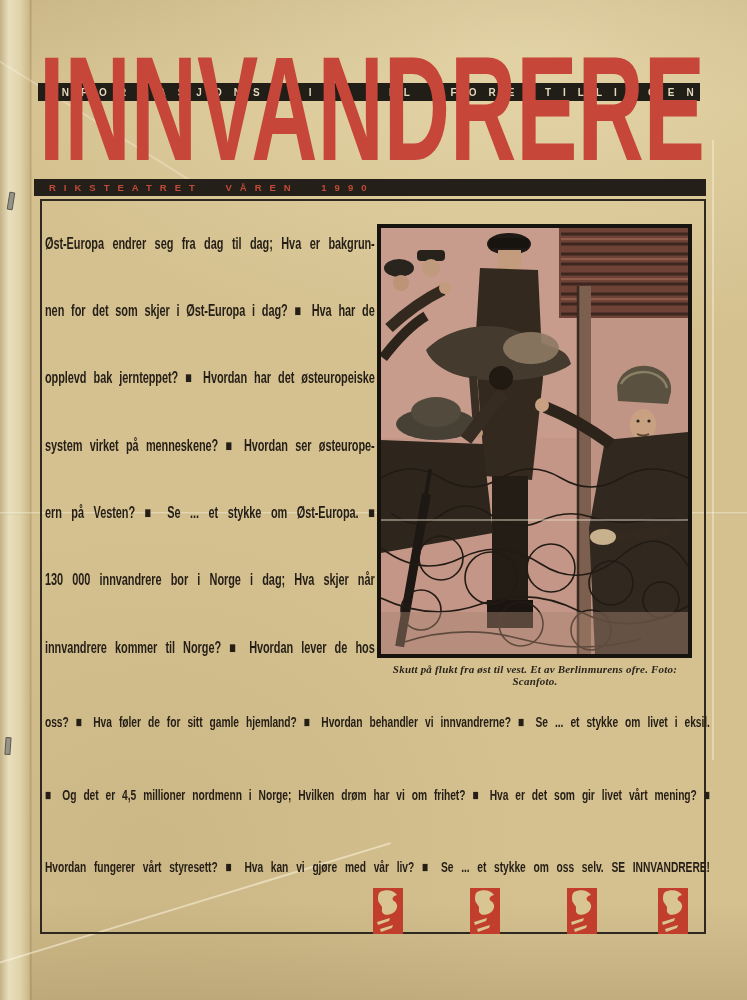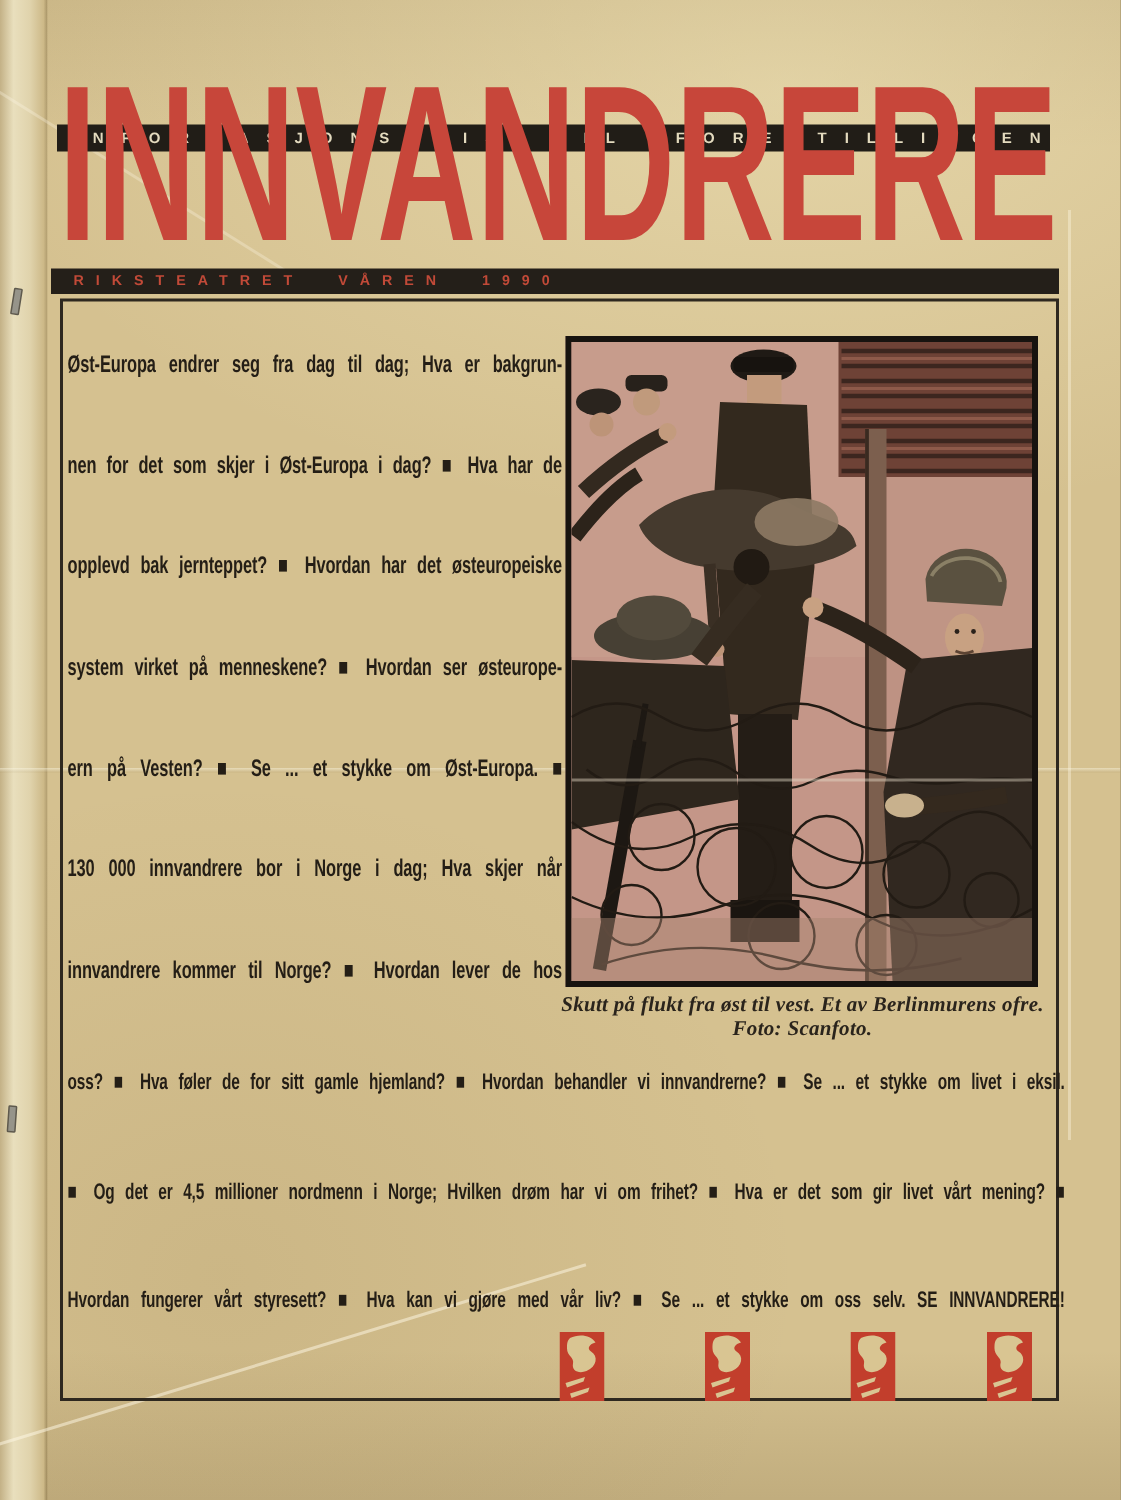--- a/index.html
+++ b/index.html
@@ -60,21 +60,21 @@
   .c0{top:234px}.c1{top:301px}.c2{top:368px}.c3{top:436px}.c4{top:503px}.c5{top:570px}.c6{top:638px}
   .w0{top:712px}.w1{top:785px}.w2{top:857px}
 
   .photo{
     position:absolute;left:377px;top:224px;width:307px;height:426px;
     border:4px solid #17130f;background:#c49688;
   }
   .caption{
     position:absolute;left:374px;top:663px;width:322px;
     font-family:"Liberation Serif",serif;font-style:italic;font-weight:bold;
-    font-size:14px;color:#2a241c;text-align:center;letter-spacing:.2px;
+    font-size:11px;color:#2a241c;text-align:center;letter-spacing:.2px;
   }
   .logo{position:absolute;top:888px;width:30px;height:46px;}
   .logo.l0{left:373px}.logo.l1{left:470px}.logo.l2{left:567px}.logo.l3{left:658px}
 </style>
 </head>
 <body>
 
 <div class="scan">
 
   <div class="page-edge"></div>

